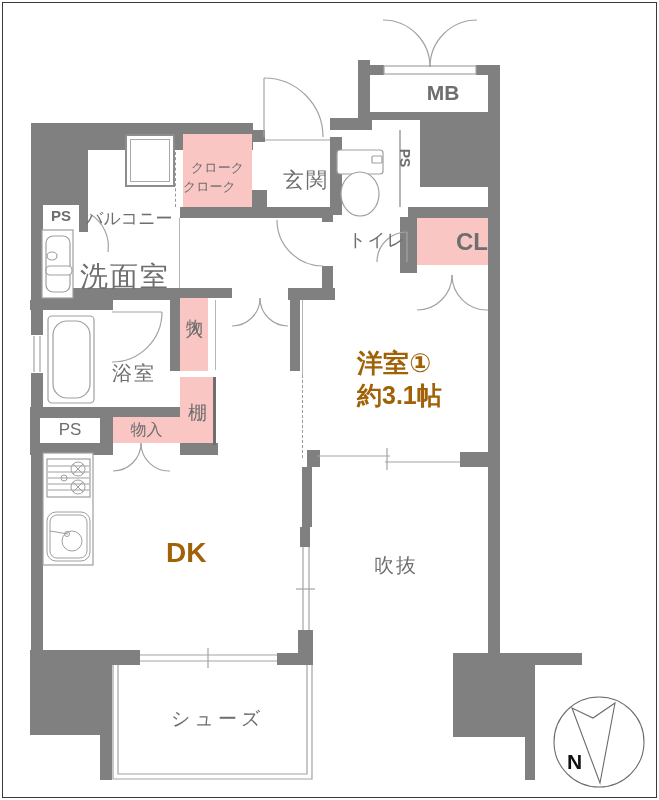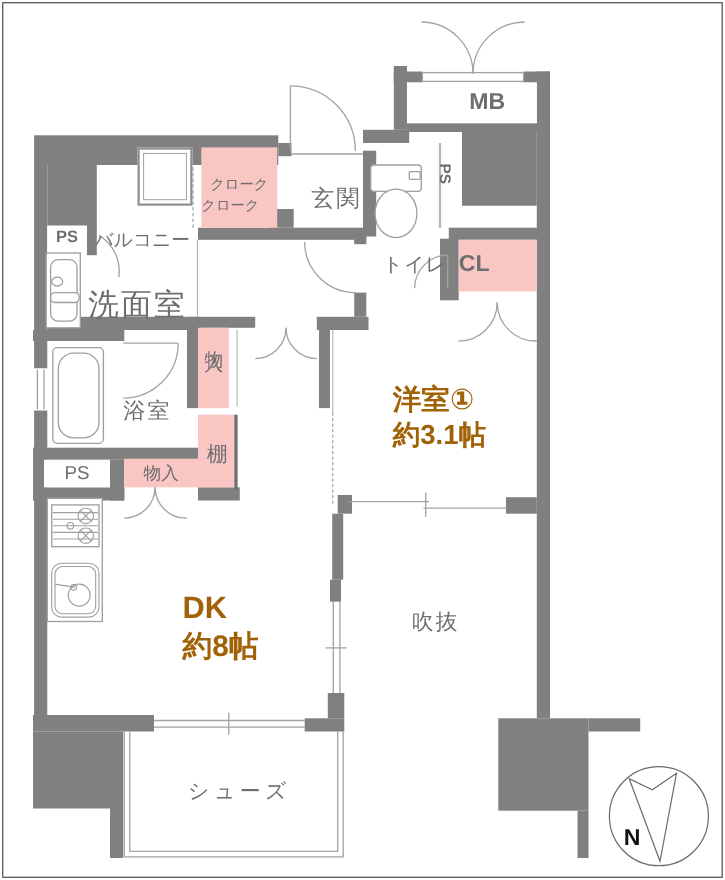--- a/index.html
+++ b/index.html
@@ -183,26 +183,25 @@
 
   <div class="lbl" style="left:43px;top:207px;width:36px;text-align:center;font-size:15px;font-weight:bold">PS</div>
   <div class="lbl" style="left:86px;top:207px;font-size:17px">バルコニー</div>
   <div class="lbl" style="left:80px;top:258px;font-size:28px;letter-spacing:2px">洗面室</div>
   <div class="lbl" style="left:183px;top:159px;width:69px;text-align:center;font-size:13px">クローク</div>
   <div class="lbl" style="left:183px;top:178px;width:67px;text-align:left;font-size:13px">クローク</div>
   <div class="lbl" style="left:283px;top:166px;font-size:21px;letter-spacing:2px">玄関</div>
   <div class="lbl" style="left:348px;top:228px;font-size:18px;letter-spacing:1px">トイレ</div>
   <div class="lbl" style="left:384px;top:81px;width:118px;text-align:center;font-size:21px;font-weight:bold">MB</div>
   <div class="lbl rot90" style="left:396px;top:150px;font-size:14px;font-weight:bold">PS</div>
-  <div class="lbl" style="left:417px;top:228px;width:71px;text-align:left;font-size:21px;font-weight:bold">CL</div>
+  <div class="lbl" style="left:417px;top:228px;width:71px;text-align:right;font-size:24px;font-weight:bold">CL</div>
   <div class="lbl" style="left:112px;top:360px;font-size:20px;letter-spacing:2px">浴室</div>
   <div class="lbl vert" style="left:183px;top:305px;font-size:17px">物入</div>
   <div class="lbl" style="left:188px;top:400px;font-size:19px">棚</div>
   <div class="lbl" style="left:40px;top:420px;width:60px;text-align:center;font-size:17px">PS</div>
   <div class="lbl" style="left:113px;top:420px;width:67px;text-align:center;font-size:16px">物入</div>
   <div class="lbl dk-lbl" style="left:357px;top:346px;font-size:26px">洋室①</div>
   <div class="lbl dk-lbl" style="left:357px;top:379px;font-size:25px">約3.1帖</div>
   <div class="lbl dk-lbl" style="left:166px;top:537px;font-size:28px">DK</div>
-  <div class="lbl dk-lbl" style="left:166px;top:569px;font-size:27px">約8帖</div>
   <div class="lbl" style="left:374px;top:552px;font-size:20px;letter-spacing:2px">吹抜</div>
   <div class="lbl" style="left:171px;top:706px;font-size:19px;letter-spacing:4px">シューズ</div>
   <div class="lbl" style="left:567px;top:750px;font-size:21px;font-weight:bold;color:#111">N</div>
 </div>
 
 </body></html>

